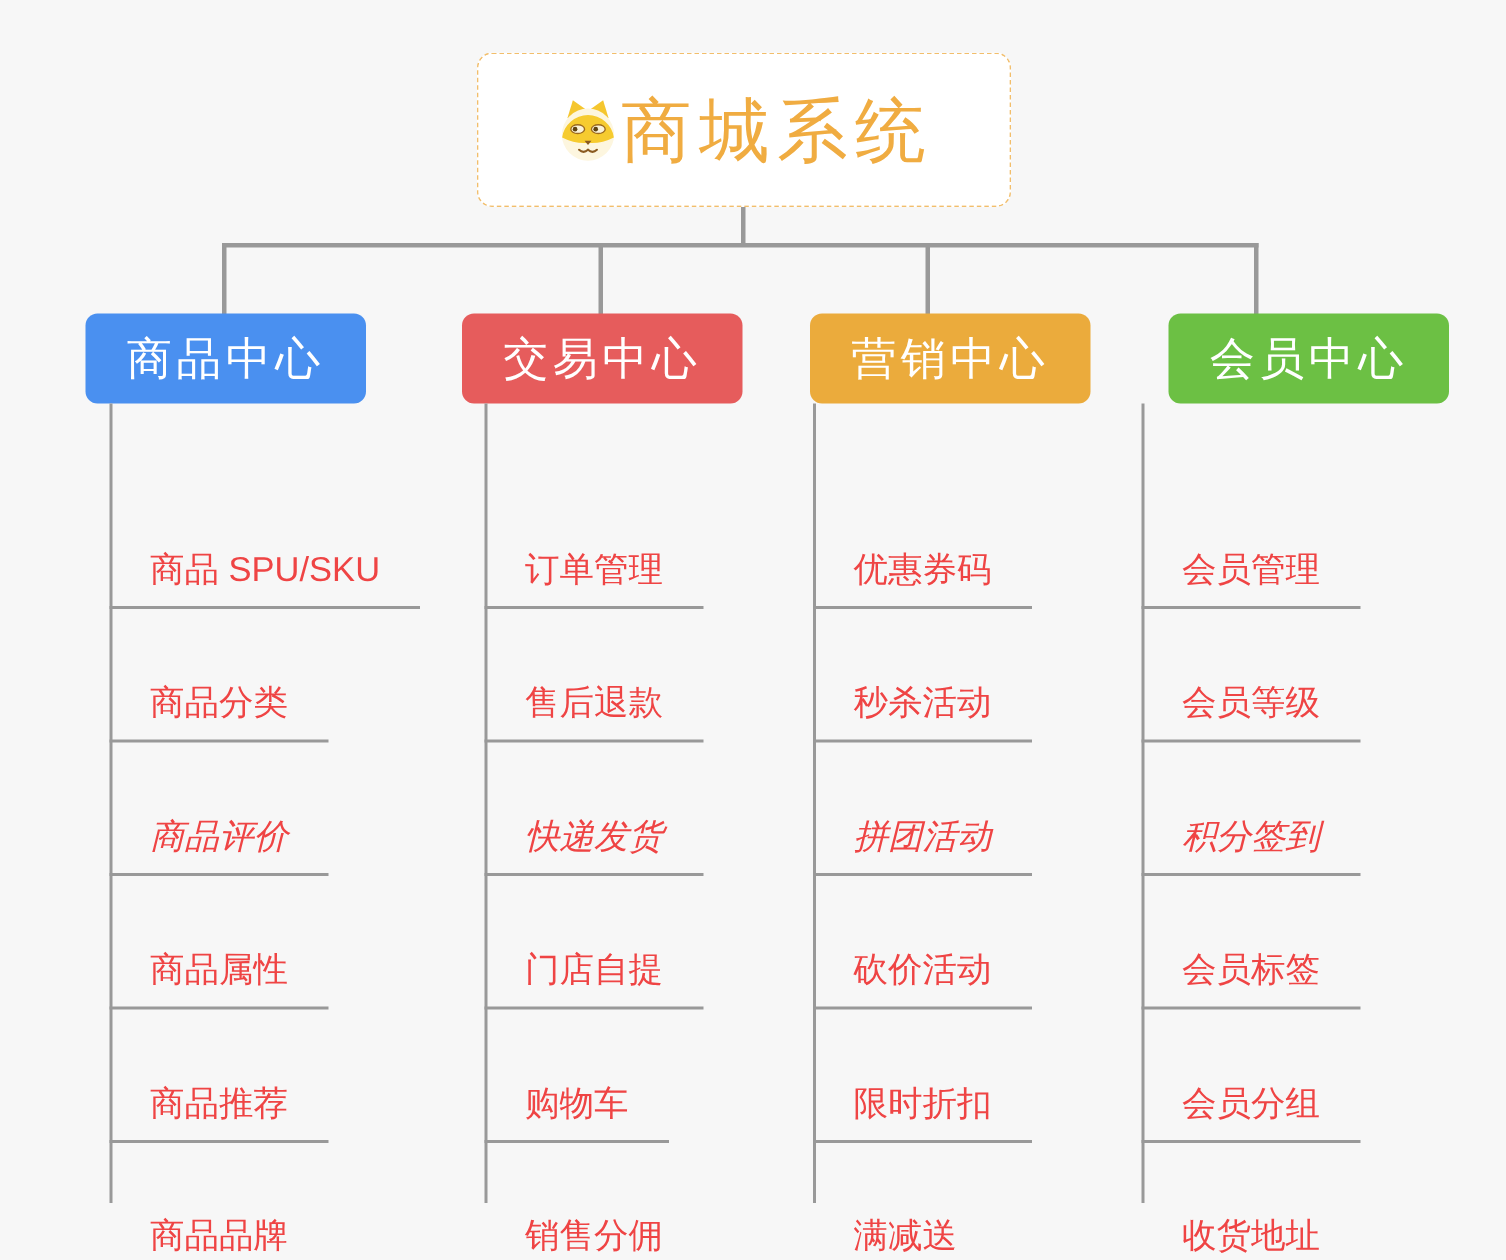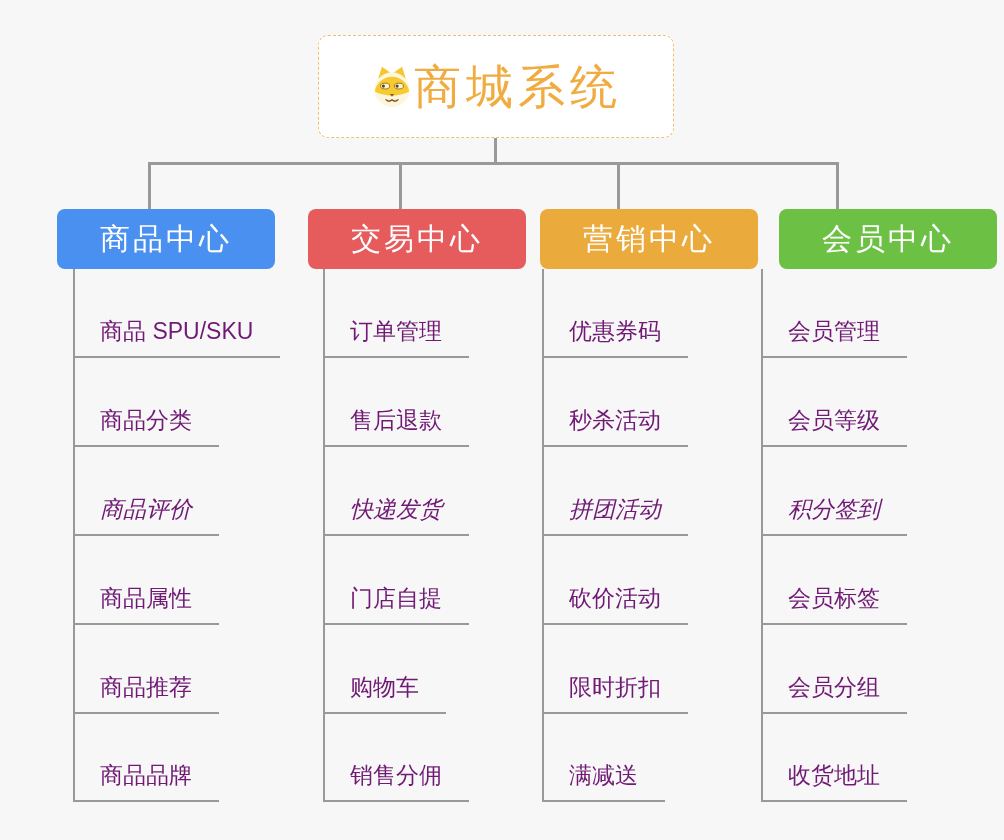--- a/index.html
+++ b/index.html
@@ -24,39 +24,40 @@
     box-sizing:border-box;
   }
   .root-title{
     font-size:47px;letter-spacing:5px;color:#F0AC41;
     line-height:1;white-space:nowrap;
   }
   .doge{display:inline-flex;align-items:center;}
 
   
   .branch-header{
-    position:absolute;top:209px;width:218px;height:60px;
+    position:absolute;top:209px;width:187px;height:60px;
     border-radius:8px;
     display:flex;align-items:center;justify-content:center;
     color:#FFFFFF;font-size:30px;letter-spacing:3px;
     box-sizing:border-box;
   }
   .h0{left:57px;} .h1{left:308px;} .h2{left:540px;} .h3{left:745px;}
 
   
   .branch-line{position:absolute;top:269px;width:2px;height:533px;background:#999999;}
   .c0{left:73px;} .c1{left:323px;} .c2{left:542px;} .c3{left:761px;}
 
   
   .leaf{
     position:absolute;
     white-space:nowrap;
-    font-size:23px;line-height:32px;color:#701a75;
+    font-size:23px;line-height:32px;color:#ef4444;
     padding:0 27px 9px 27px;
     border-bottom:2px solid #999999;
+    margin-top:48px;
   }
   .r0{top:315px;} .r1{top:404px;} .r2{top:493px;font-style:italic;}
   .r3{top:582px;} .r4{top:671px;} .r5{top:759px;}
 </style>
 </head>
 <body>
 
 <div class="canvas">
 
   <div class="line" style="left:494px;top:138px;width:3px;height:25px;"></div>

